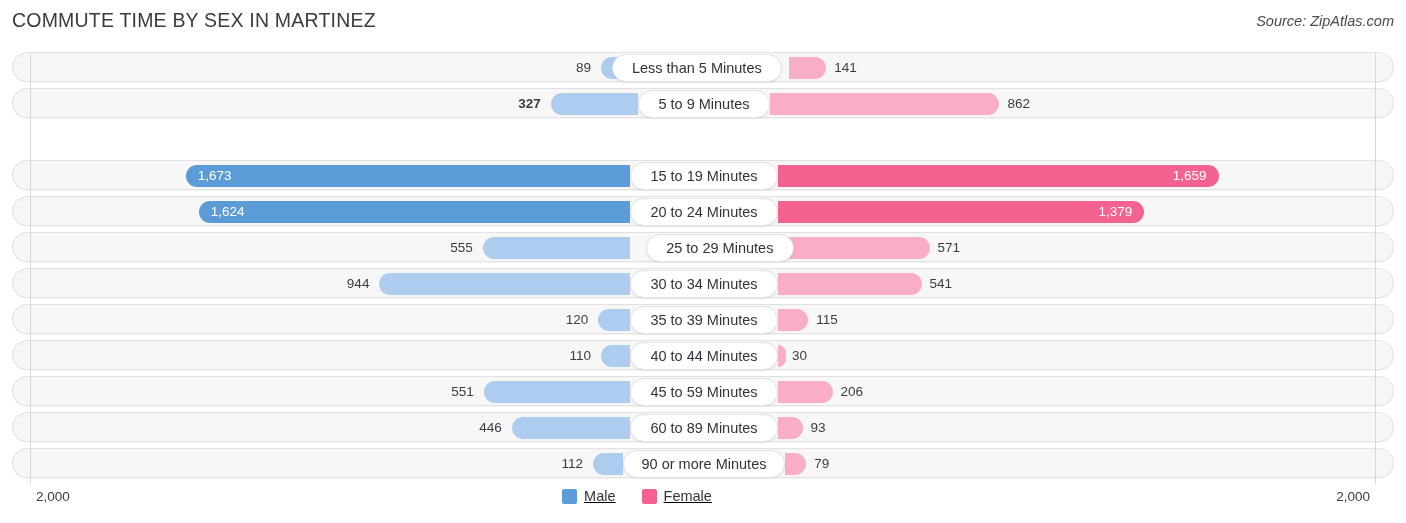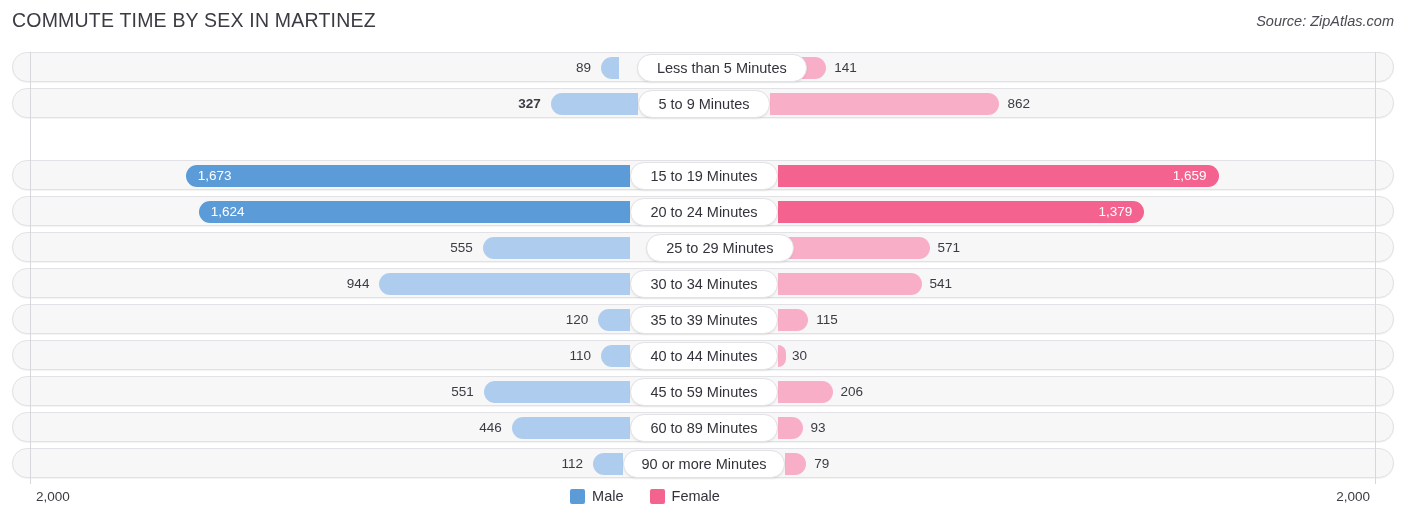--- a/index.html
+++ b/index.html
@@ -110,25 +110,26 @@
     font-size: 13.5px;
     color: #3b3b43;
     white-space: nowrap;
   }
   #tick-left  { left: 36px; }
   #tick-right { right: 36px; }
 
   #legend {
     position: absolute;
     top: 488px;
-    left: 8px; width: 1274px;
+    left: 0; width: 1274px;
     display: flex;
     justify-content: center;
     align-items: center;
     gap: 26px;
+    text-decoration: underline;
   }
   .legend-item {
     display: flex;
     align-items: center;
     gap: 7px;
     font-size: 14.5px;
     color: #33333b;
   }
   .swatch { width: 15px; height: 15px; border-radius: 2px; display: block; }
 </style>
@@ -142,21 +143,21 @@
 
   <div id="plot">
     <div class="axis-line" id="axis-left"></div>
     <div class="axis-line" id="axis-right"></div>
 
   <div class="row" style="top: 0px;">
         <div class="bar bar-male" style="left: 588.107px; width: 18.0676px; background: rgb(174, 205, 238);"></div>
         <div class="val" style="right: 801.893px;">89</div>
         <div class="bar bar-female" style="left: 775.825px; width: 37.4637px; background: rgb(249, 174, 200);"></div>
         <div class="val" style="left: 821.289px;">141</div>
-        <div class="cat-pill" style="left: 624px; width: 169.65px;">Less than 5 Minutes</div>
+        <div class="cat-pill" style="left: 599px; width: 169.65px;">Less than 5 Minutes</div>
       </div>
       <div class="row" style="top: 36px;">
         <div class="bar bar-male" style="left: 537.666px; width: 86.8839px; background: rgb(174, 205, 238);"></div>
         <div class="val" style="right: 852.334px; font-weight: bold;">327</div>
         <div class="bar bar-female" style="left: 757.45px; width: 229.033px; background: rgb(249, 174, 200);"></div>
         <div class="val" style="left: 994.483px;">862</div>
         <div class="cat-pill" style="left: 624.55px; width: 132.9px;">5 to 9 Minutes</div>
       </div>
       <div class="row" style="top: 108px;">
         <div class="bar bar-male" style="left: 172.684px; width: 444.516px; background: rgb(91, 155, 216);"></div>

